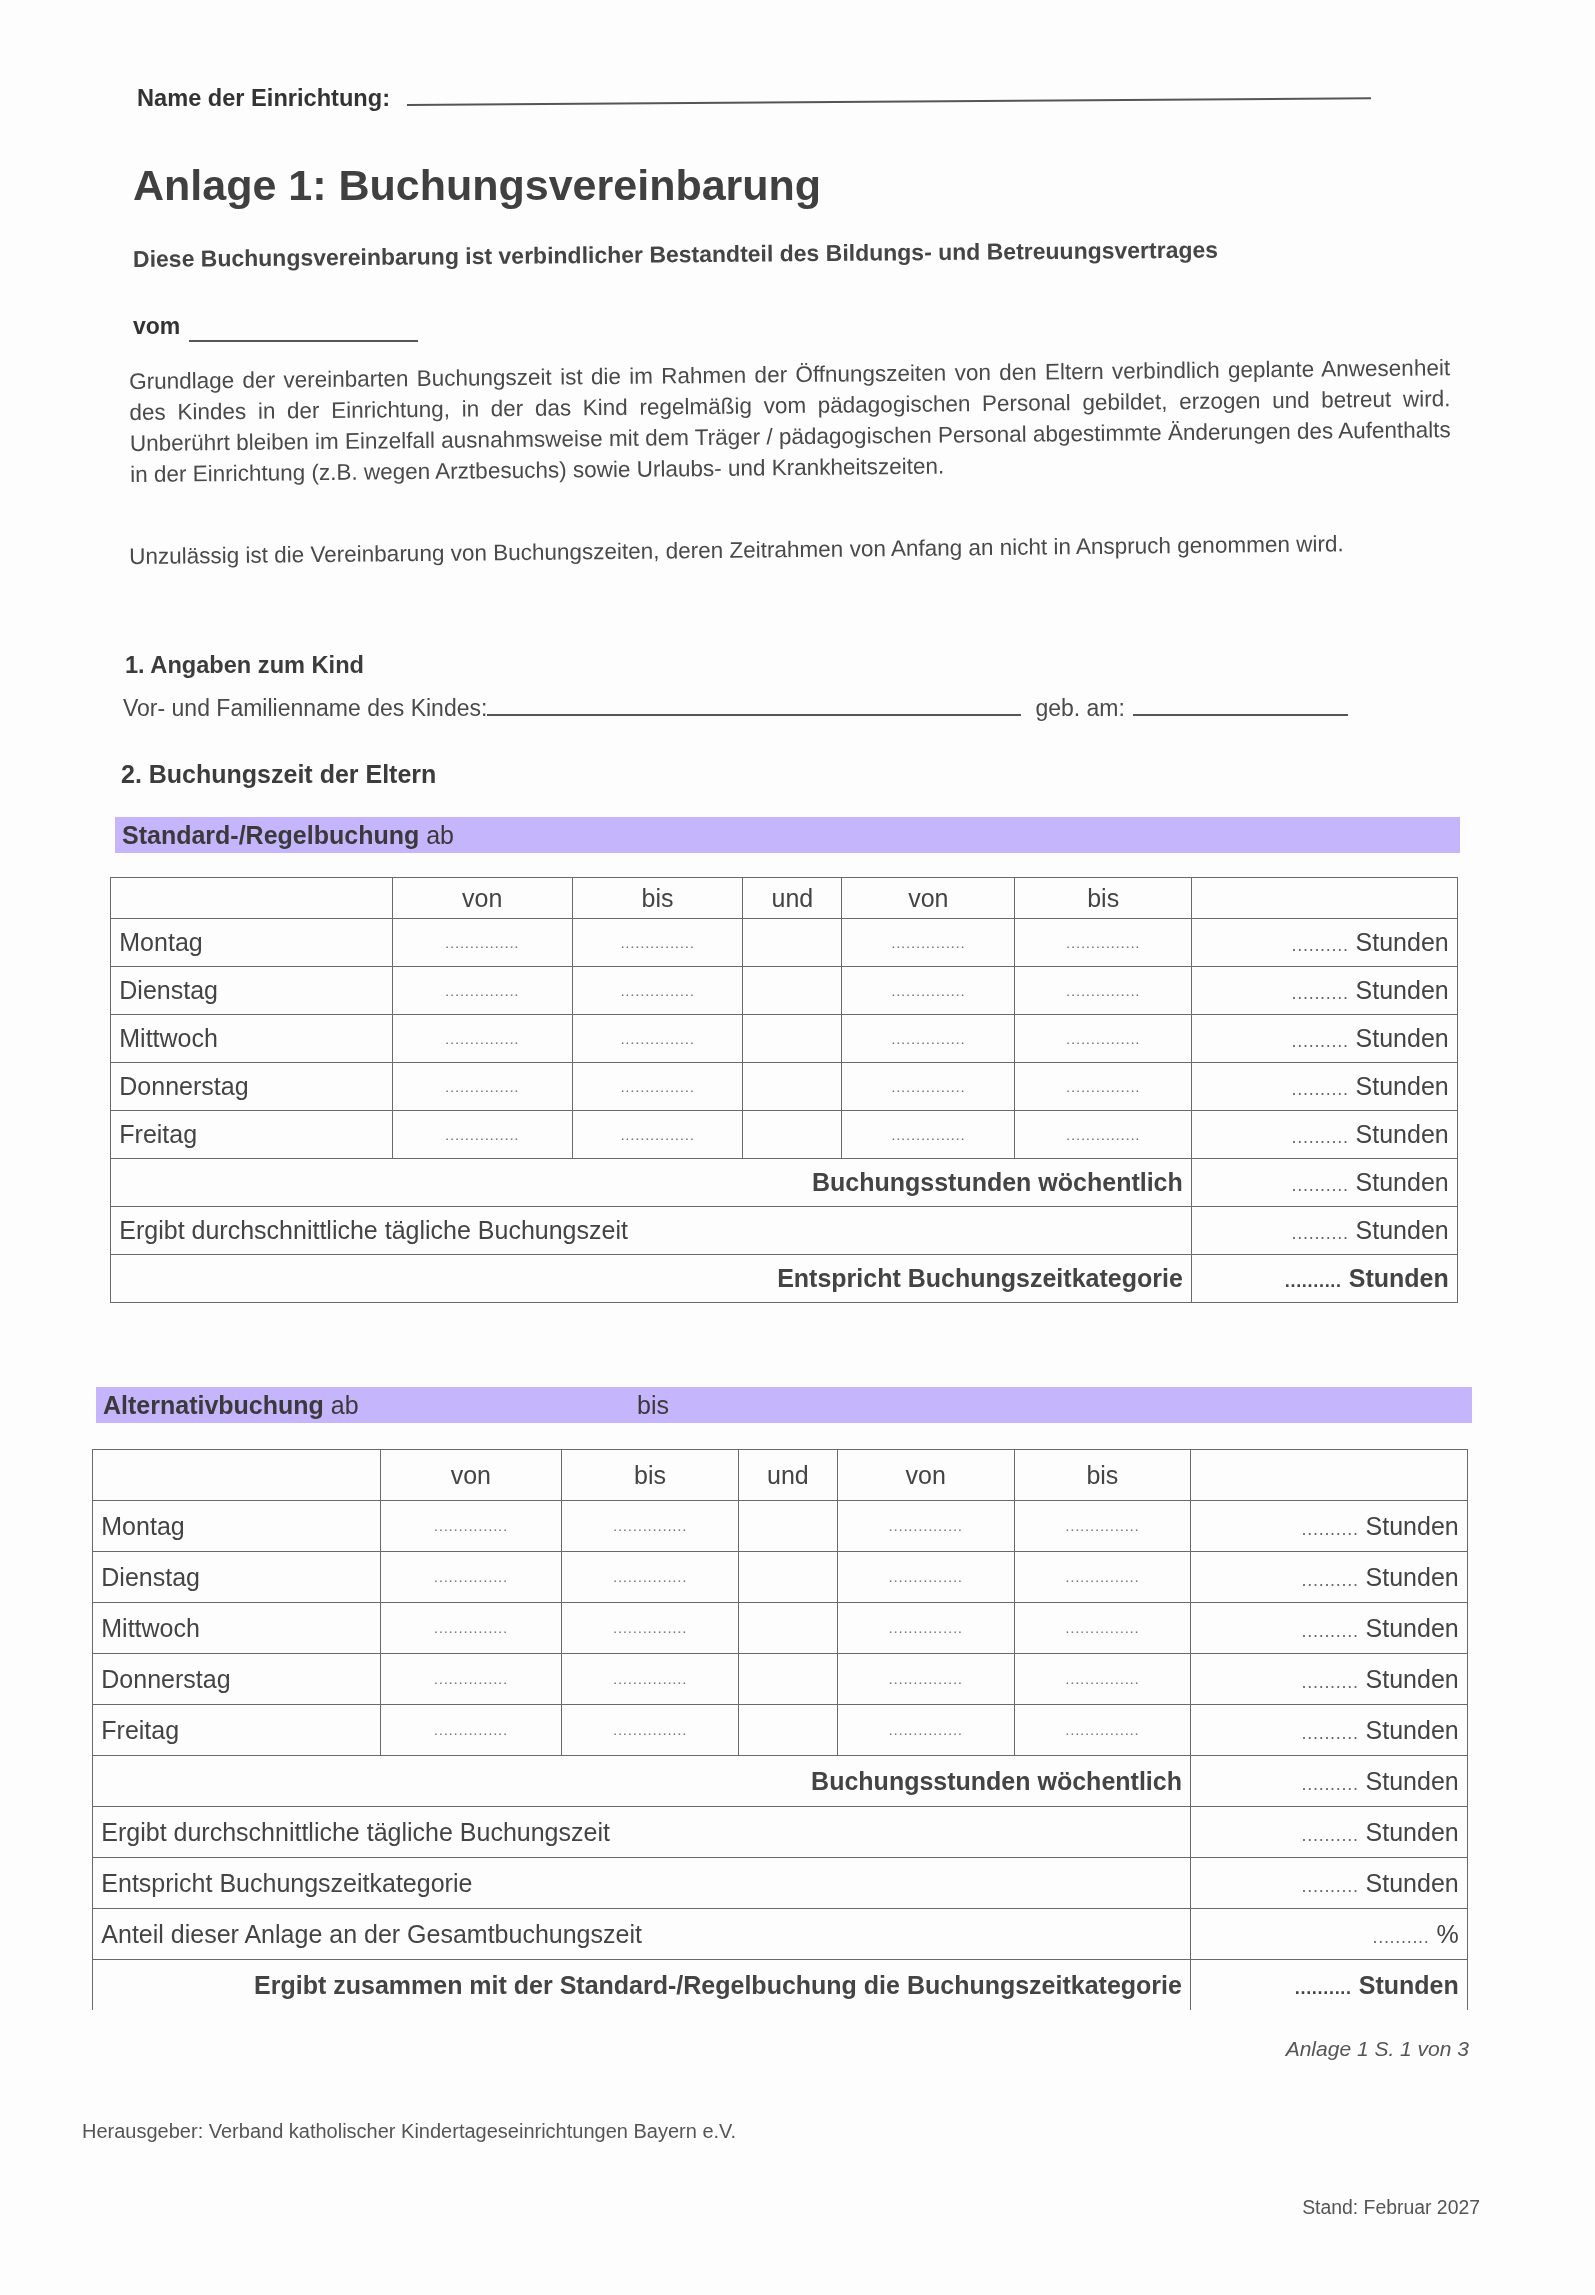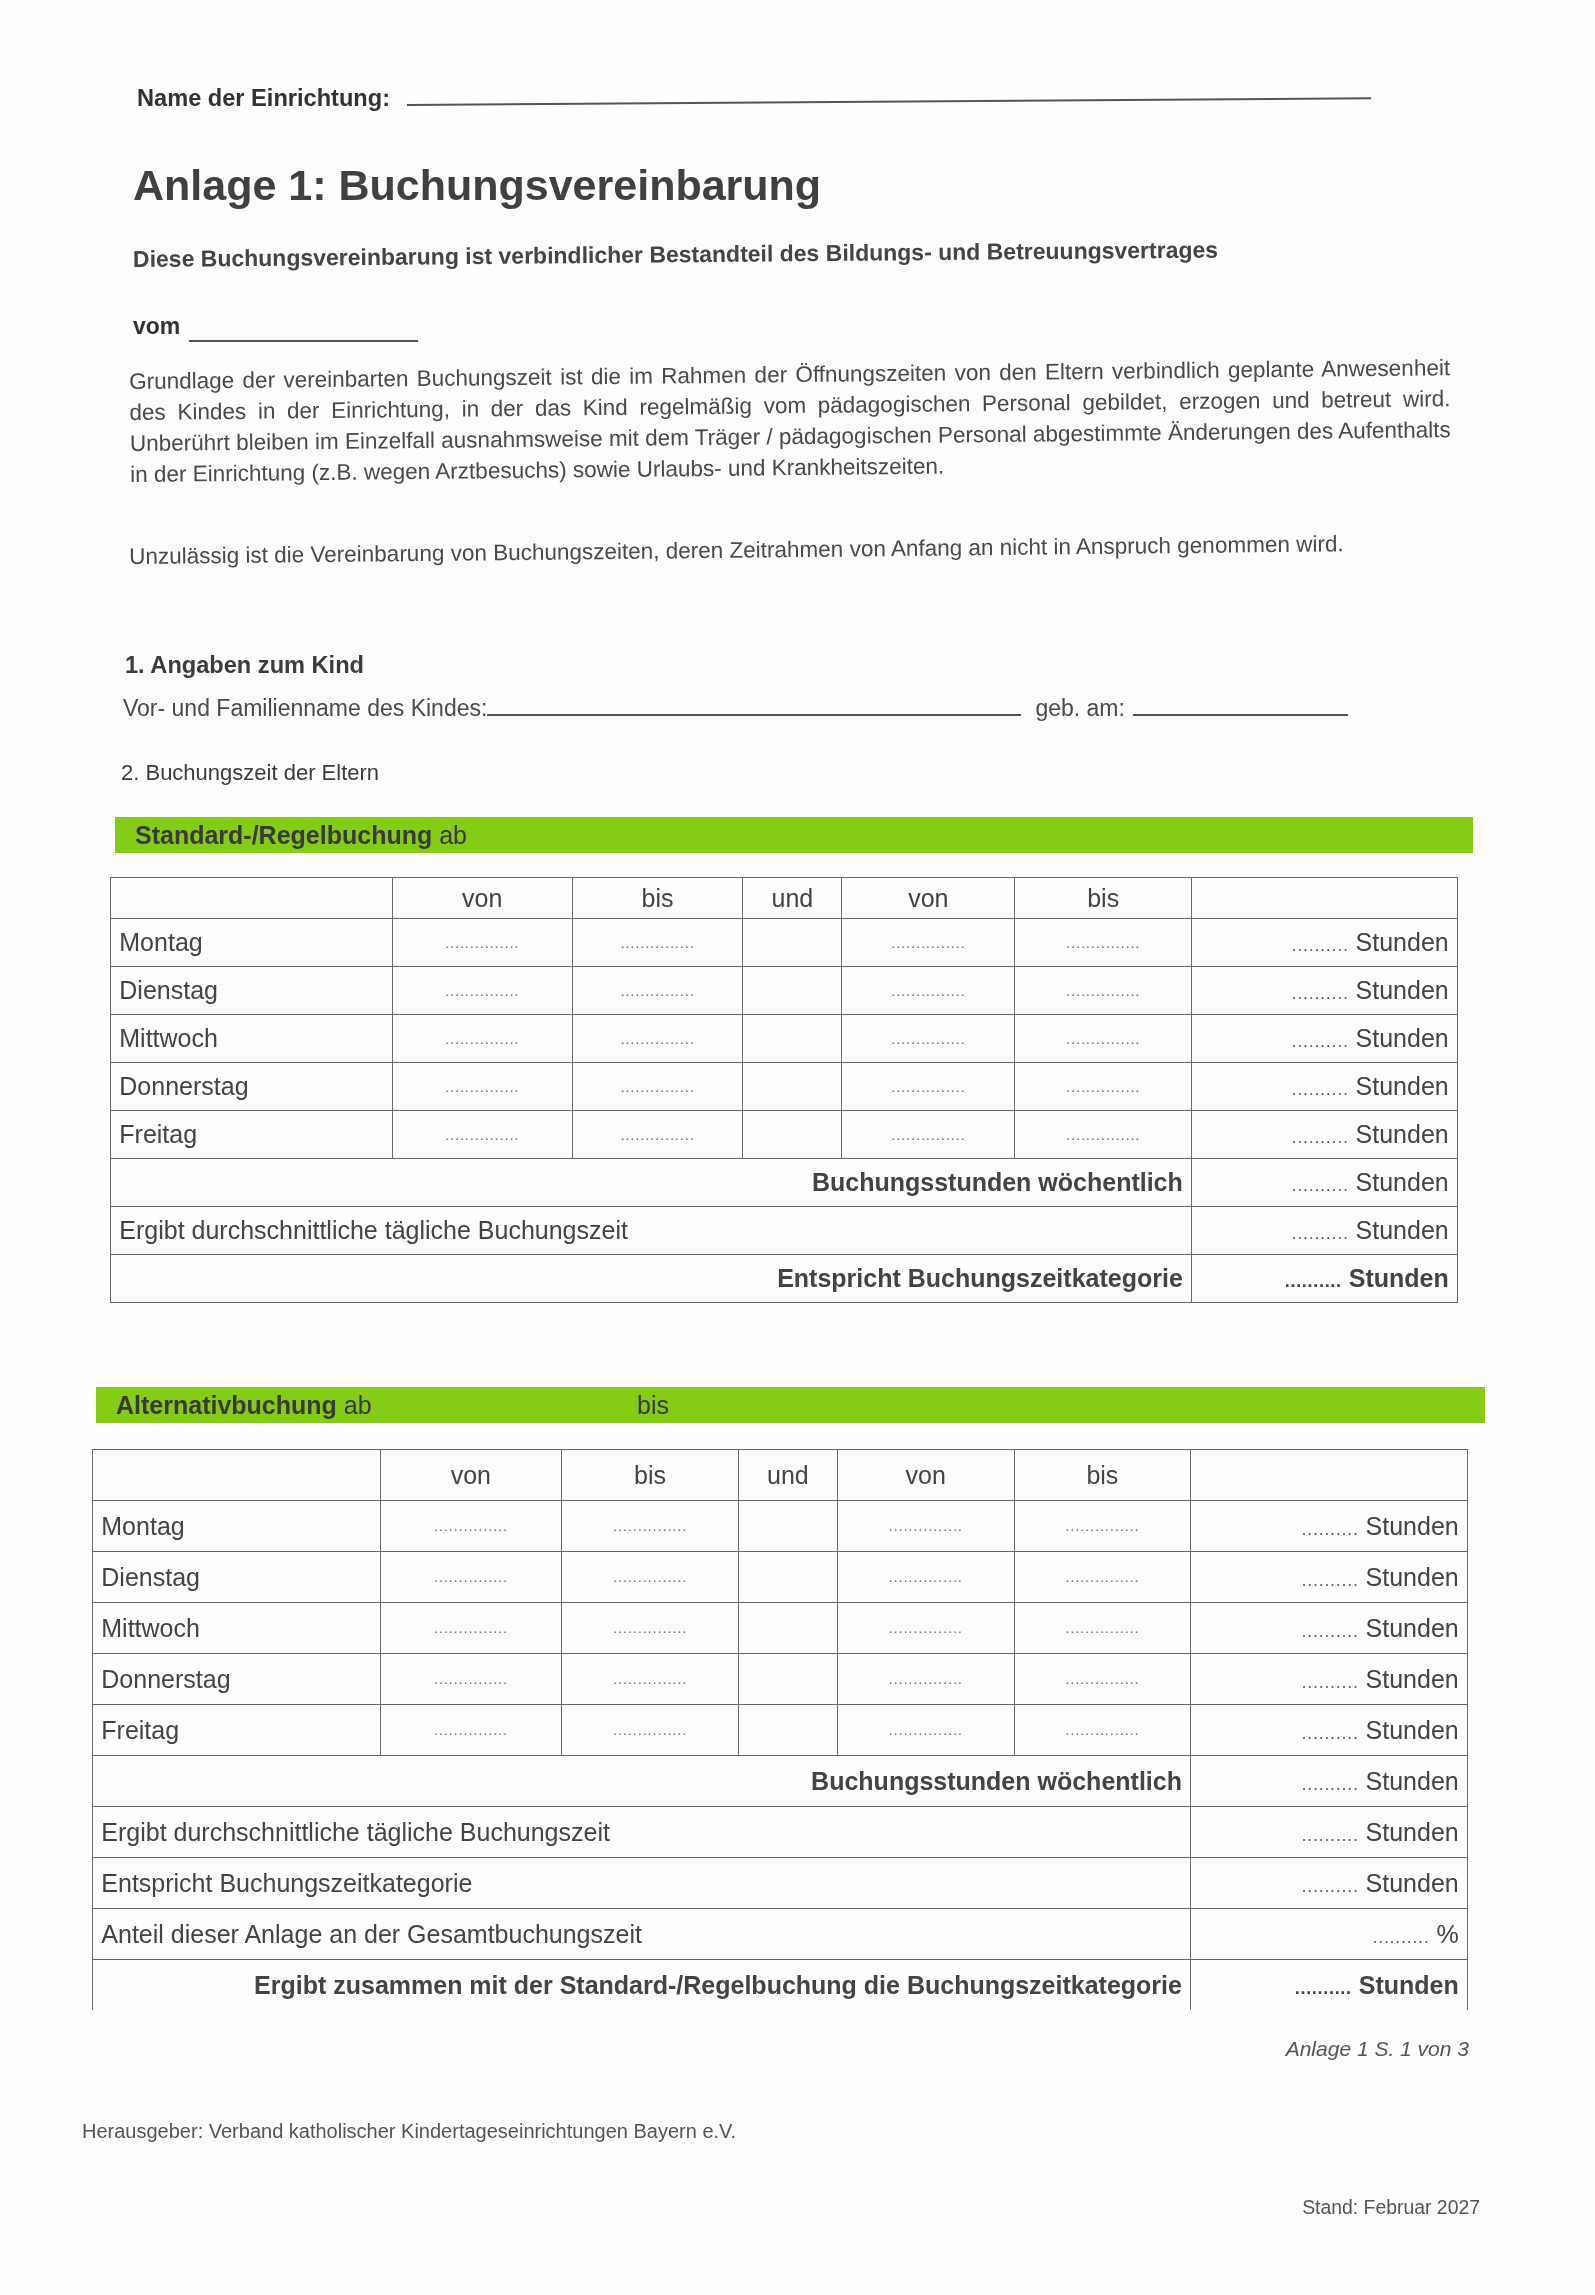--- a/index.html
+++ b/index.html
@@ -21,23 +21,23 @@
 
   .para { left: 129px; width: 1321px; font-size: 22.5px; line-height: 31px; color: #4a4a4a; text-align: justify; transform: rotate(-0.6deg); transform-origin: left top; }
   .para1 { top: 366px; }
   .para2 { top: 541px; }
 
   .sec1 { left: 125px; top: 652px; font-size: 23.6px; font-weight: bold; color: #3c3c3c; }
   .child-row { left: 123px; top: 695px; font-size: 23px; color: #4a4a4a; width: 1317px; }
   .child-row .uline.name { width: 534px; height: 0.7px; }
   .child-row .geb { margin-left: 14px; }
   .child-row .uline.date { width: 215px; margin-left: 8.3px; height: 0.7px; }
-  .sec2 { left: 121px; top: 760px; font-size: 22px; font-weight: normal; color: #3c3c3c; }
-
-  .band { background: #84cc16; height: 36px; font-size: 25px; line-height: 36px; padding-left: 20px; color: #3a3a3a; }
+  .sec2 { left: 121px; top: 760px; font-size: 25px; font-weight: bold; color: #3c3c3c; }
+
+  .band { background: #c4b5fd; height: 36px; font-size: 25px; line-height: 36px; padding-left: 7px; color: #3a3a3a; }
   .band1 { left: 115px; top: 817px; width: 1338px; }
   .band2 { left: 96px; top: 1387px; width: 1369px; }
   .band .b { font-weight: bold; }
   .band .bis2 { position: absolute; left: 541px; }
 
   table.book { position: absolute; border-collapse: collapse; font-size: 25px; color: #444; }
   table.book td { border: 1.7px solid #6a6a6a; height: 47px; padding: 0 8.3px; }
   table.book td.hdr { text-align: center; height: 40px; }
   table.book td.dots { text-align: center; color: #777; font-size: 15.3px; letter-spacing: 0.7px; vertical-align: middle; }
   table.book td.hrs { text-align: right; white-space: nowrap; }

